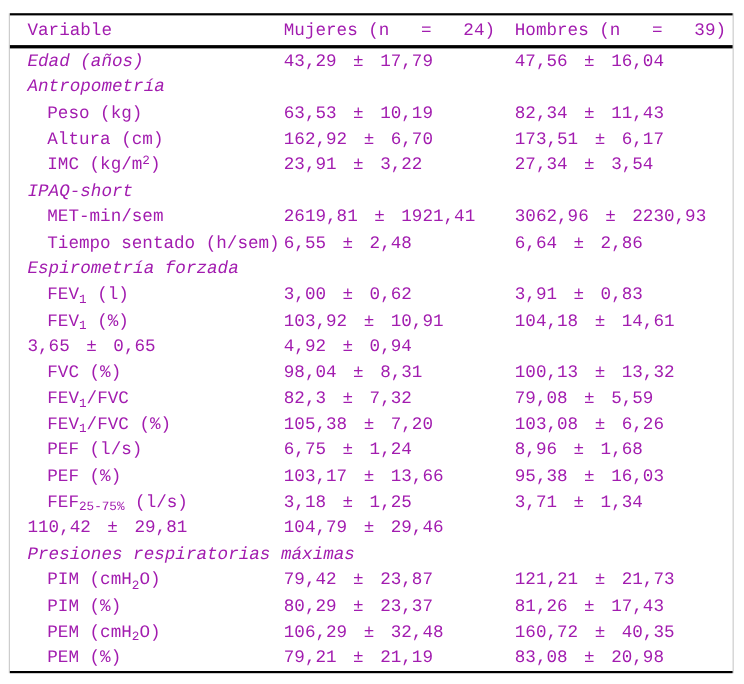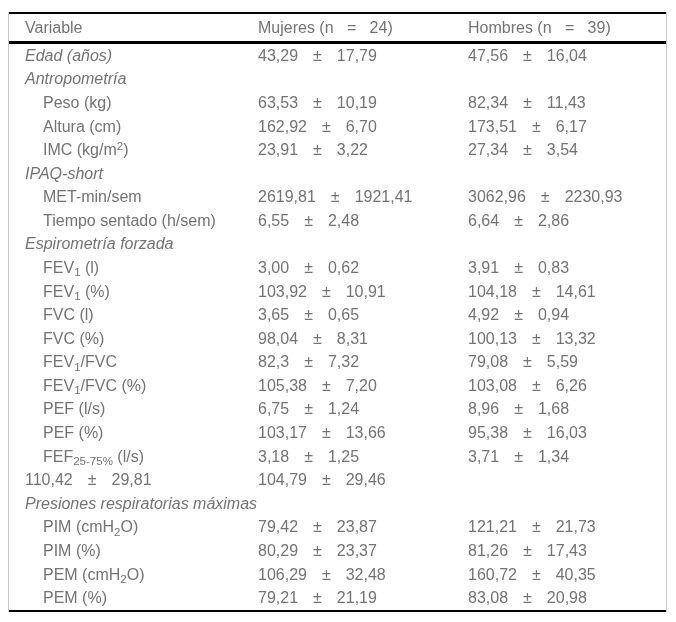--- a/index.html
+++ b/index.html
@@ -1,19 +1,19 @@
 <!DOCTYPE html>
 <html><head>
 <meta charset="utf-8">
 <style>
   html,body{margin:0;padding:0;background:#fff;}
   .page{
     position:relative;width:676px;height:622px;background:#ffffff;
-    font-family:Liberation Sans, sans-serif;
-    font-size:16px;color:#737373;overflow:hidden;
+    font-family:Liberation Mono, monospace;
+    font-size:16px;color:#a21caf;overflow:hidden;
   }
   .tablebox{
     position:absolute;left:8px;top:12px;width:659px;height:600px;
     box-sizing:border-box;
     border-left:1px solid #c8c8c8;border-right:1px solid #c8c8c8;
     display:flex;flex-direction:column;
   }
   .rule{flex:0 0 auto;background:#000;margin:0;}
   .rule-top{height:2px;}
   .rule-mid{height:3px;}
@@ -94,21 +94,20 @@
           <div class="label indent"><span>FEV</span><span class="sub">1</span><span> (l)</span></div>
           <div class="val"><span>3,00</span><span>±</span><span>0,62</span></div>
           <div class="val"><span>3,91</span><span>±</span><span>0,83</span></div>
         </div>
         <div class="tr">
           <div class="label indent"><span>FEV</span><span class="sub">1</span><span> (%)</span></div>
           <div class="val"><span>103,92</span><span>±</span><span>10,91</span></div>
           <div class="val"><span>104,18</span><span>±</span><span>14,61</span></div>
         </div>
         <div class="tr">
-          <div class="label indent"><span>FVC (l)</span></div>
           <div class="val"><span>3,65</span><span>±</span><span>0,65</span></div>
           <div class="val"><span>4,92</span><span>±</span><span>0,94</span></div>
         </div>
         <div class="tr">
           <div class="label indent"><span>FVC (%)</span></div>
           <div class="val"><span>98,04</span><span>±</span><span>8,31</span></div>
           <div class="val"><span>100,13</span><span>±</span><span>13,32</span></div>
         </div>
         <div class="tr">
           <div class="label indent"><span>FEV</span><span class="sub">1</span><span>/FVC</span></div>

